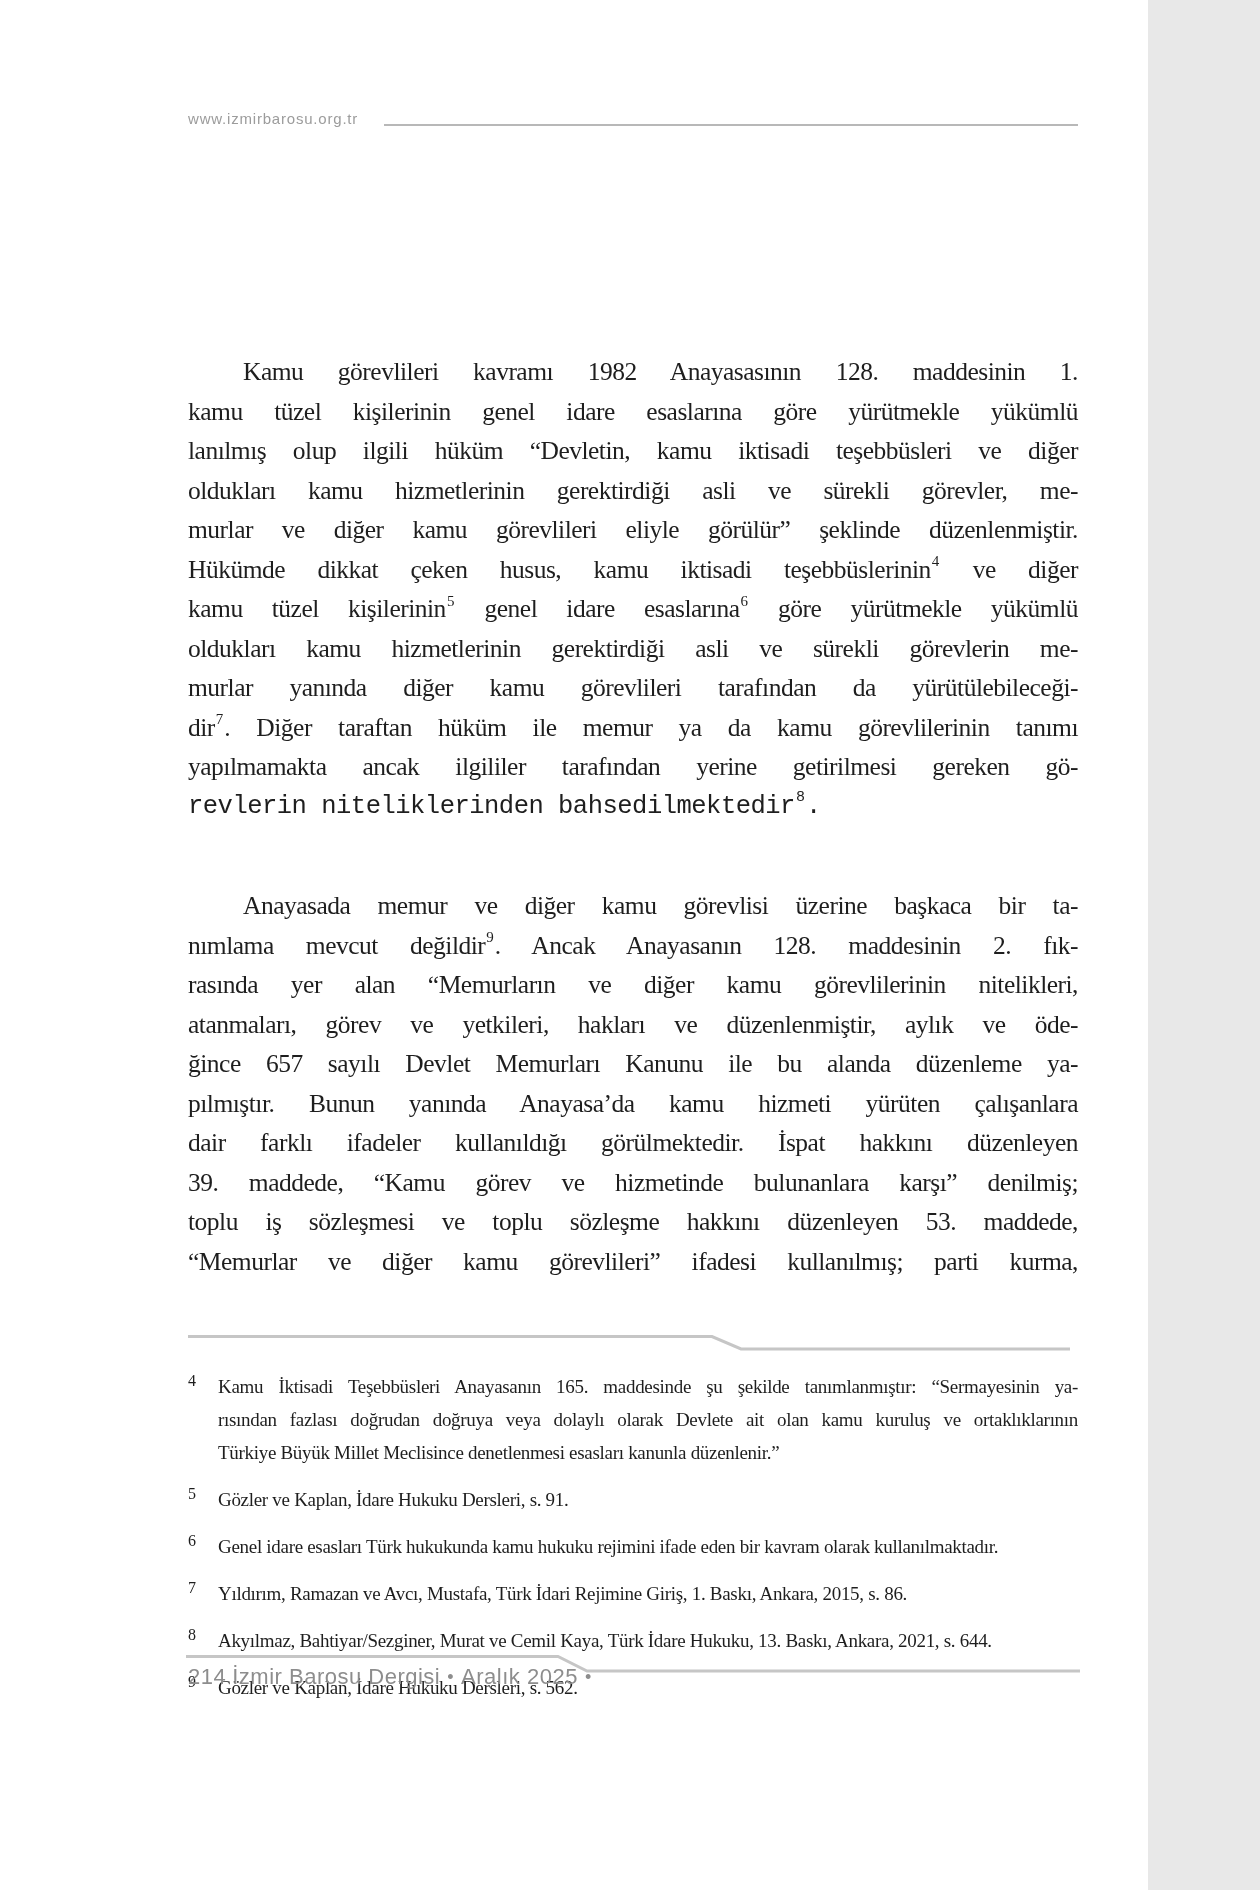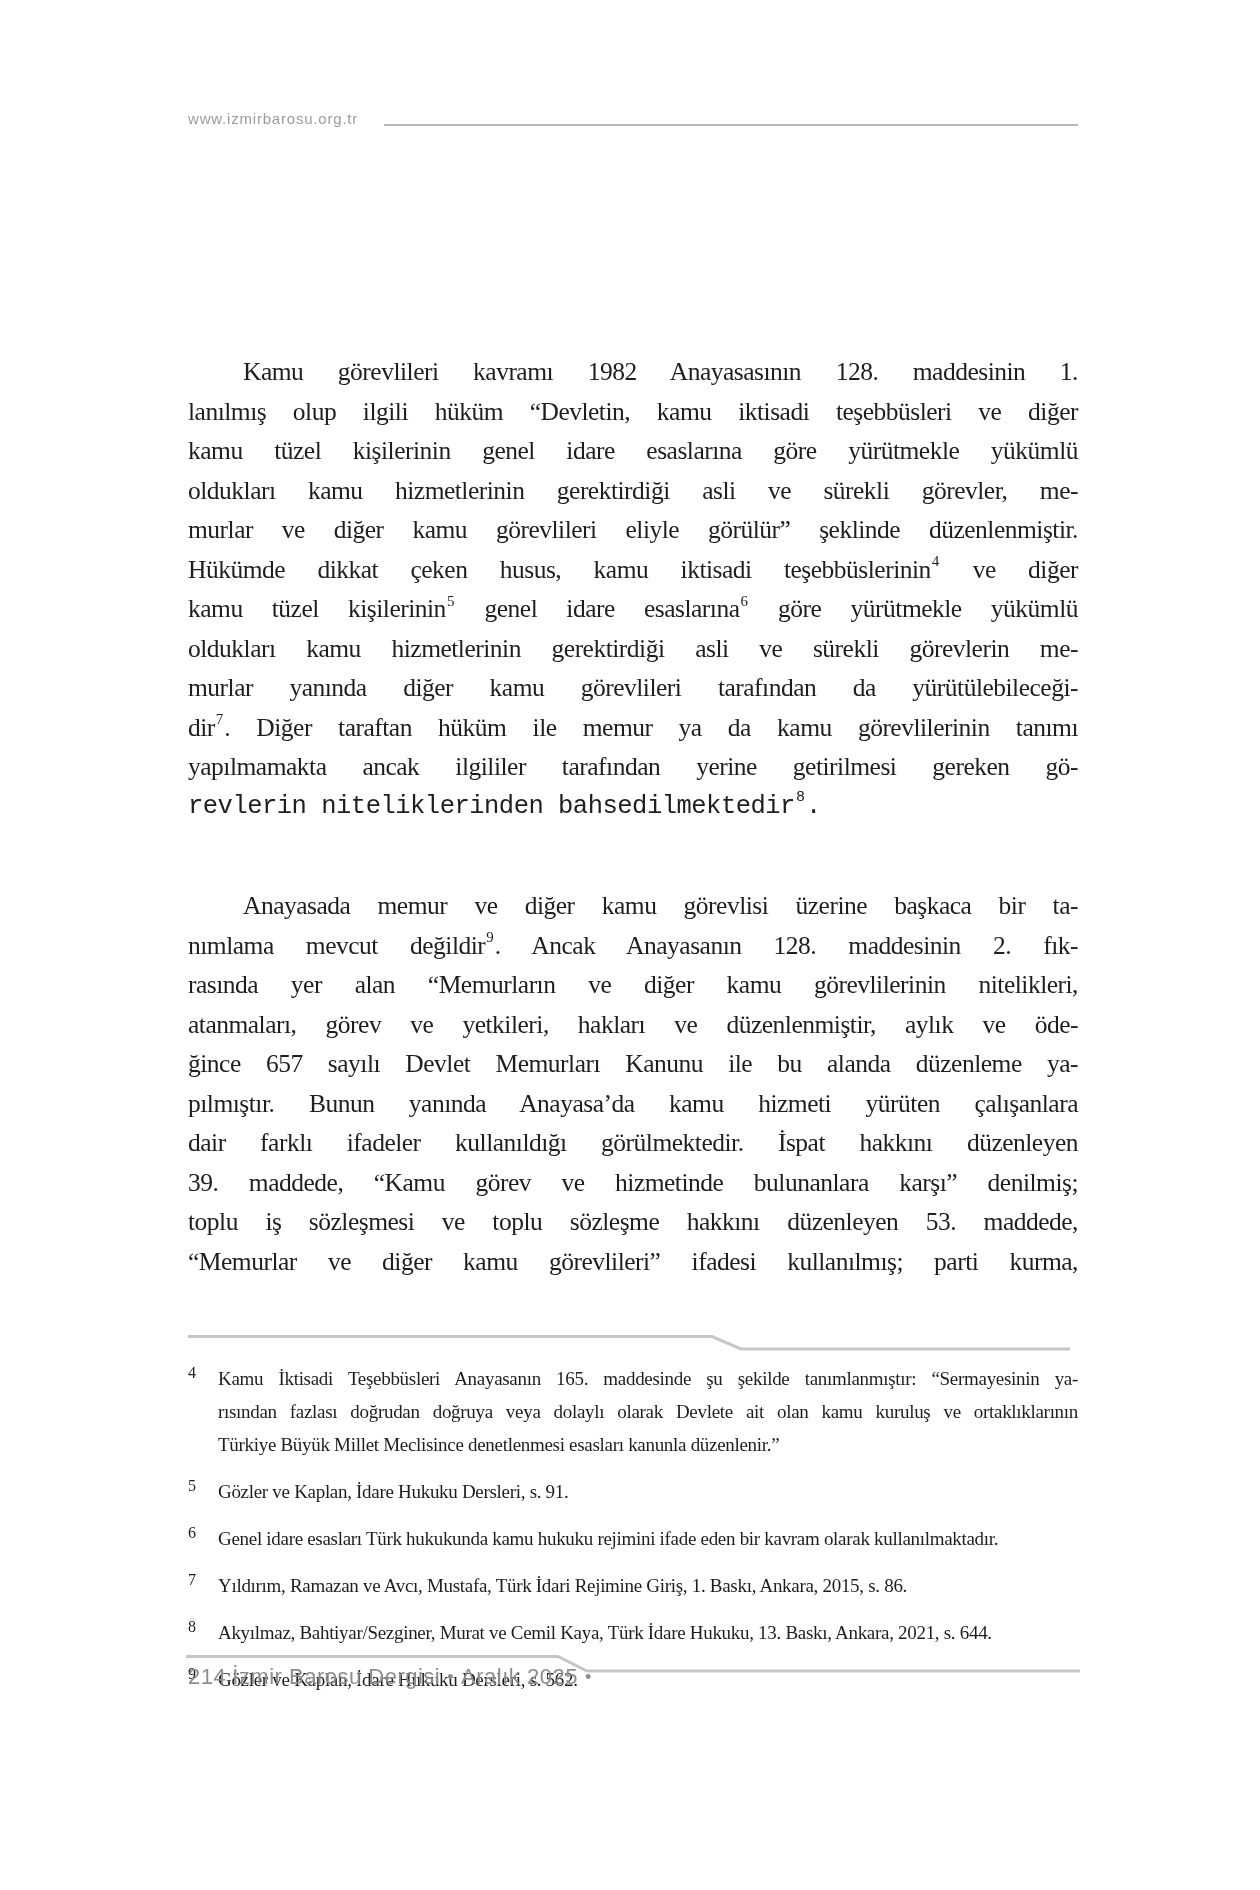--- a/index.html
+++ b/index.html
@@ -1,16 +1,16 @@
 <!DOCTYPE html>
 <html><head>
 <meta charset="utf-8">
 <style>
   html,body{margin:0;padding:0;background:#e8e8e8;}
-  .page{position:relative;width:1260px;height:1890px;background:#ffffff;overflow:hidden;
+  .page{position:relative;width:1148px;height:1890px;background:#ffffff;overflow:hidden;
         font-family:"Liberation Serif","DejaVu Serif",serif;color:#1e1e1e;}
 
   
   .header-url{position:absolute;left:188px;top:110px;font-family:"Liberation Sans",sans-serif;
               font-size:15px;letter-spacing:0.8px;color:#9c9c9c;}
   .header-rule{position:absolute;left:384px;top:124px;width:694px;height:2px;background:#b8b8b8;}
 
   
   .title{position:absolute;left:188px;top:247px;width:890px;text-align:center;
          font-size:29px;font-weight:bold;color:#101010;letter-spacing:-0.5px;}
@@ -25,21 +25,21 @@
   .bodyline.noJust{text-align-last:left;font-family:Liberation Mono, monospace;}
   sup.ref{font-size:15px;line-height:0;position:relative;top:-2px;letter-spacing:0;margin:0 1px;}
 
   
   .sep-svg{position:absolute;left:188px;top:1334px;}
   .footer-svg{position:absolute;left:186px;top:1654px;}
 
   
   #footnotes{position:absolute;left:188px;top:1356px;width:890px;}
   .footnote{font-size:19px;letter-spacing:-0.3px;padding-left:30px;margin-top:8px;color:#1e1e1e;}
-  .footnote:first-child{margin-top:0;}
+  .footnote:first-child{margin-top:8px;}
   .fnline{line-height:33px;}
   .fnline.just{text-align:justify;text-align-last:justify;}
   .fnum{display:inline-block;width:30px;margin-left:-30px;font-size:16px;vertical-align:7px;letter-spacing:0;}
 
   
   .footer-text{position:absolute;left:188px;top:1664px;font-family:"Liberation Sans",sans-serif;
                font-size:22px;color:#8d8d8d;letter-spacing:0.5px;}
   .footer-text .gap{margin-right:6px;}
   .footer-text .bullet{margin:0 7px;font-size:18px;vertical-align:1px;}
 </style>
@@ -47,22 +47,22 @@
 <body>
 
 <div class="page">
 
   <div class="header-url">www.izmirbarosu.org.tr</div>
   <div class="header-rule"></div>
 
 
   <div class="para" id="para1">
       <div class="bodyline indent">Kamu görevlileri kavramı 1982 Anayasasının 128. maddesinin 1.</div>
+      <div class="bodyline">kamu tüzel kişilerinin genel idare esaslarına göre yürütmekle yükümlü</div>
       <div class="bodyline">lanılmış olup ilgili hüküm “Devletin, kamu iktisadi teşebbüsleri ve diğer</div>
-      <div class="bodyline">kamu tüzel kişilerinin genel idare esaslarına göre yürütmekle yükümlü</div>
       <div class="bodyline">oldukları kamu hizmetlerinin gerektirdiği asli ve sürekli görevler, me-</div>
       <div class="bodyline">murlar ve diğer kamu görevlileri eliyle görülür” şeklinde düzenlenmiştir.</div>
       <div class="bodyline">Hükümde dikkat çeken husus, kamu iktisadi teşebbüslerinin<sup class="ref">4</sup> ve diğer</div>
       <div class="bodyline">kamu tüzel kişilerinin<sup class="ref">5</sup> genel idare esaslarına<sup class="ref">6</sup> göre yürütmekle yükümlü</div>
       <div class="bodyline">oldukları kamu hizmetlerinin gerektirdiği asli ve sürekli görevlerin me-</div>
       <div class="bodyline">murlar yanında diğer kamu görevlileri tarafından da yürütülebileceği-</div>
       <div class="bodyline">dir<sup class="ref">7</sup>. Diğer taraftan hüküm ile memur ya da kamu görevlilerinin tanımı</div>
       <div class="bodyline">yapılmamakta ancak ilgililer tarafından yerine getirilmesi gereken gö-</div>
       <div class="bodyline noJust">revlerin niteliklerinden bahsedilmektedir<sup class="ref">8</sup>.</div>
     </div>

